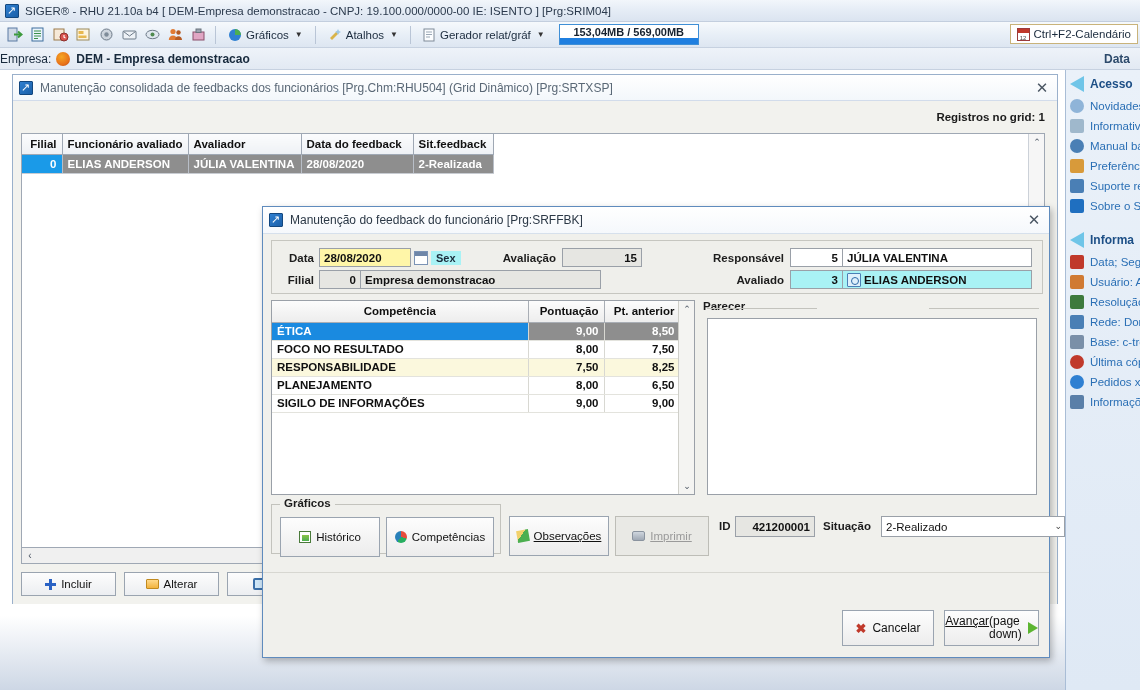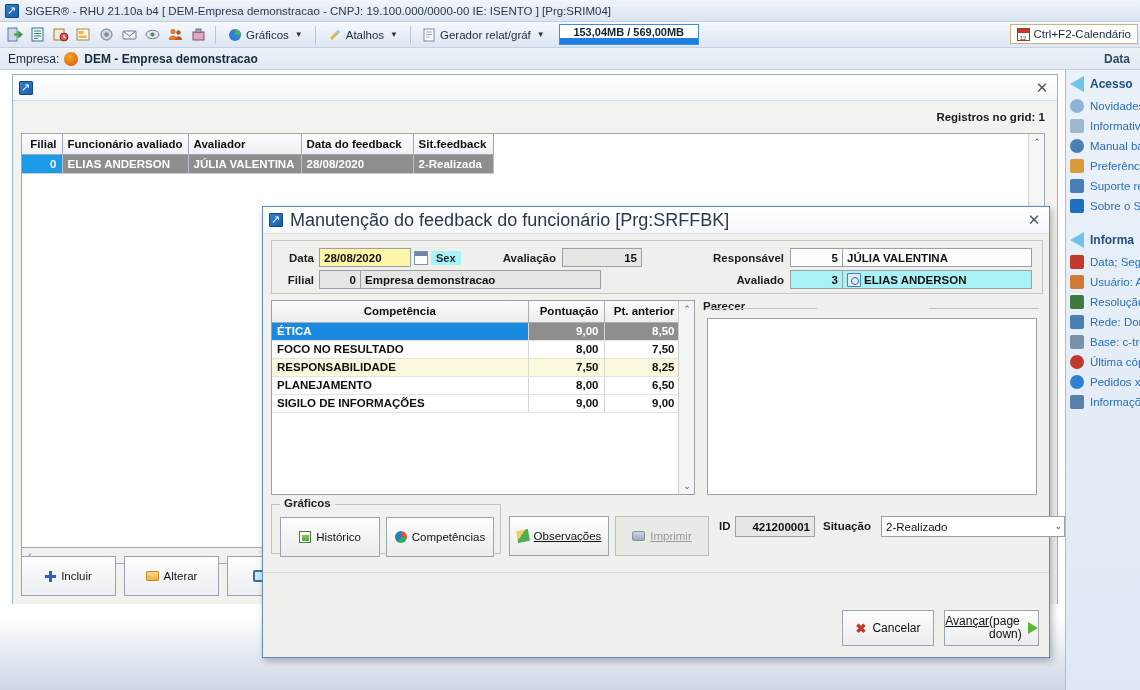--- a/index.html
+++ b/index.html
@@ -83,21 +83,21 @@
   .cal-ico::after {
     content: "12"; position: absolute; left: 0; right: 0; bottom: -1px;
     font-size: 6px; text-align: center; color: #444;
   }
 
   
   .empresa {
     position: absolute; left: 0; top: 48px; width: 1140px; height: 22px;
     background: linear-gradient(to bottom, #eef3f9 0%, #e2e9f3 100%);
     border-bottom: 1px solid #c6d1e0;
-    display: flex; align-items: center; padding-left: 8px;
+    display: flex; align-items: center; 
     font-size: 12px; color: #17293c; font-weight: bold;
   }
   .empresa .lbl-norm { font-weight: normal; margin-right: 5px; }
   .emp-ico {
     width: 14px; height: 14px; flex: none; margin-right: 6px;
     background: radial-gradient(circle at 40% 35%, #f5a623 0%, #e8731a 60%, #b8430d 100%);
     border-radius: 50%;
   }
   .empresa .data-right {
     position: absolute; right: 10px; font-weight: bold; color: #2d4straight;
@@ -190,21 +190,21 @@
     position: absolute; left: 8px; bottom: 40px; width: 1024px; height: 17px;
     background: #f0f0f0; border: 1px solid #9fa8b4;
     display: flex; align-items: center;
   }
   .grid-hscroll .arr { width: 16px; text-align: center; font-size: 10px; color: #4b5563; }
 
   .gridwin-footer {
     position: absolute; left: 8px; bottom: 8px; display: flex; gap: 8px;
   }
   .fbtn {
-    width: 95px; height: 40px;
+    width: 95px; height: 24px;
     background: linear-gradient(to bottom,#fdfdfd 0%, #eceef1 100%);
     border: 1px solid #9aa4b0;
     display: flex; align-items: center; justify-content: center; gap: 5px;
     font-size: 11.5px; color: #111;
   }
   .plus-ico {
     width: 11px; height: 11px; position: relative; flex: none;
   }
   .plus-ico::before, .plus-ico::after {
     content: ""; position: absolute; background: #2a62c4;
@@ -224,21 +224,21 @@
   .modal {
     position: absolute; left: 262px; top: 206px; width: 788px; height: 452px;
     background: #f0f0ec; border: 1px solid #5f8bbd;
     box-shadow: 2px 3px 7px rgba(0,0,0,0.28);
   }
   .modal-title {
     height: 27px; background: linear-gradient(to bottom,#ffffff 0%,#f5f8fc 100%);
     border-bottom: 1px solid #d6e0ec;
     display: flex; align-items: center; padding: 0 6px; gap: 7px; position: relative;
   }
-  .modal-title .t { font-size: 18px; color: #2b3846; white-space: nowrap; }
+  .modal-title .t { font-size: 12px; color: #2b3846; white-space: nowrap; }
 
   .modal-body { position: relative; height: 424px; }
 
   
   .fields {
     position: absolute; left: 8px; top: 6px; width: 772px; height: 54px;
     background: #efefeb; border: 1px solid #c6c6c0;
   }
   .frow { position: absolute; left: 0; height: 21px; display: flex; align-items: center; }
   .flabel { font-size: 11.5px; font-weight: bold; color: #1d1d1d; text-align: right; white-space: nowrap; }
@@ -574,20 +574,21 @@
     </div>
     <div class="sb-item">
       <span class="sb-ico" style="background:#5a7fa8"></span>
       <span>Informações</span>
     </div>
   </div>
 
   <div class="gridwin">
     <div class="gridwin-title">
       <span class="appicon"></span>
+      <span class="t">Manutenção consolidada de feedbacks dos funcionários [Prg.Chm:RHU504] (Grid Dinâmico) [Prg:SRTXSP]</span>
       <span class="winclose">✕</span>
     </div>
     <div class="gridwin-body">
       <div class="reg-count">Registros no grid: 1</div>
 
       <div class="grid-outer">
         <table class="dgrid">
           <thead>
             <tr>
               <th class="num" style="width:40px">Filial</th>

